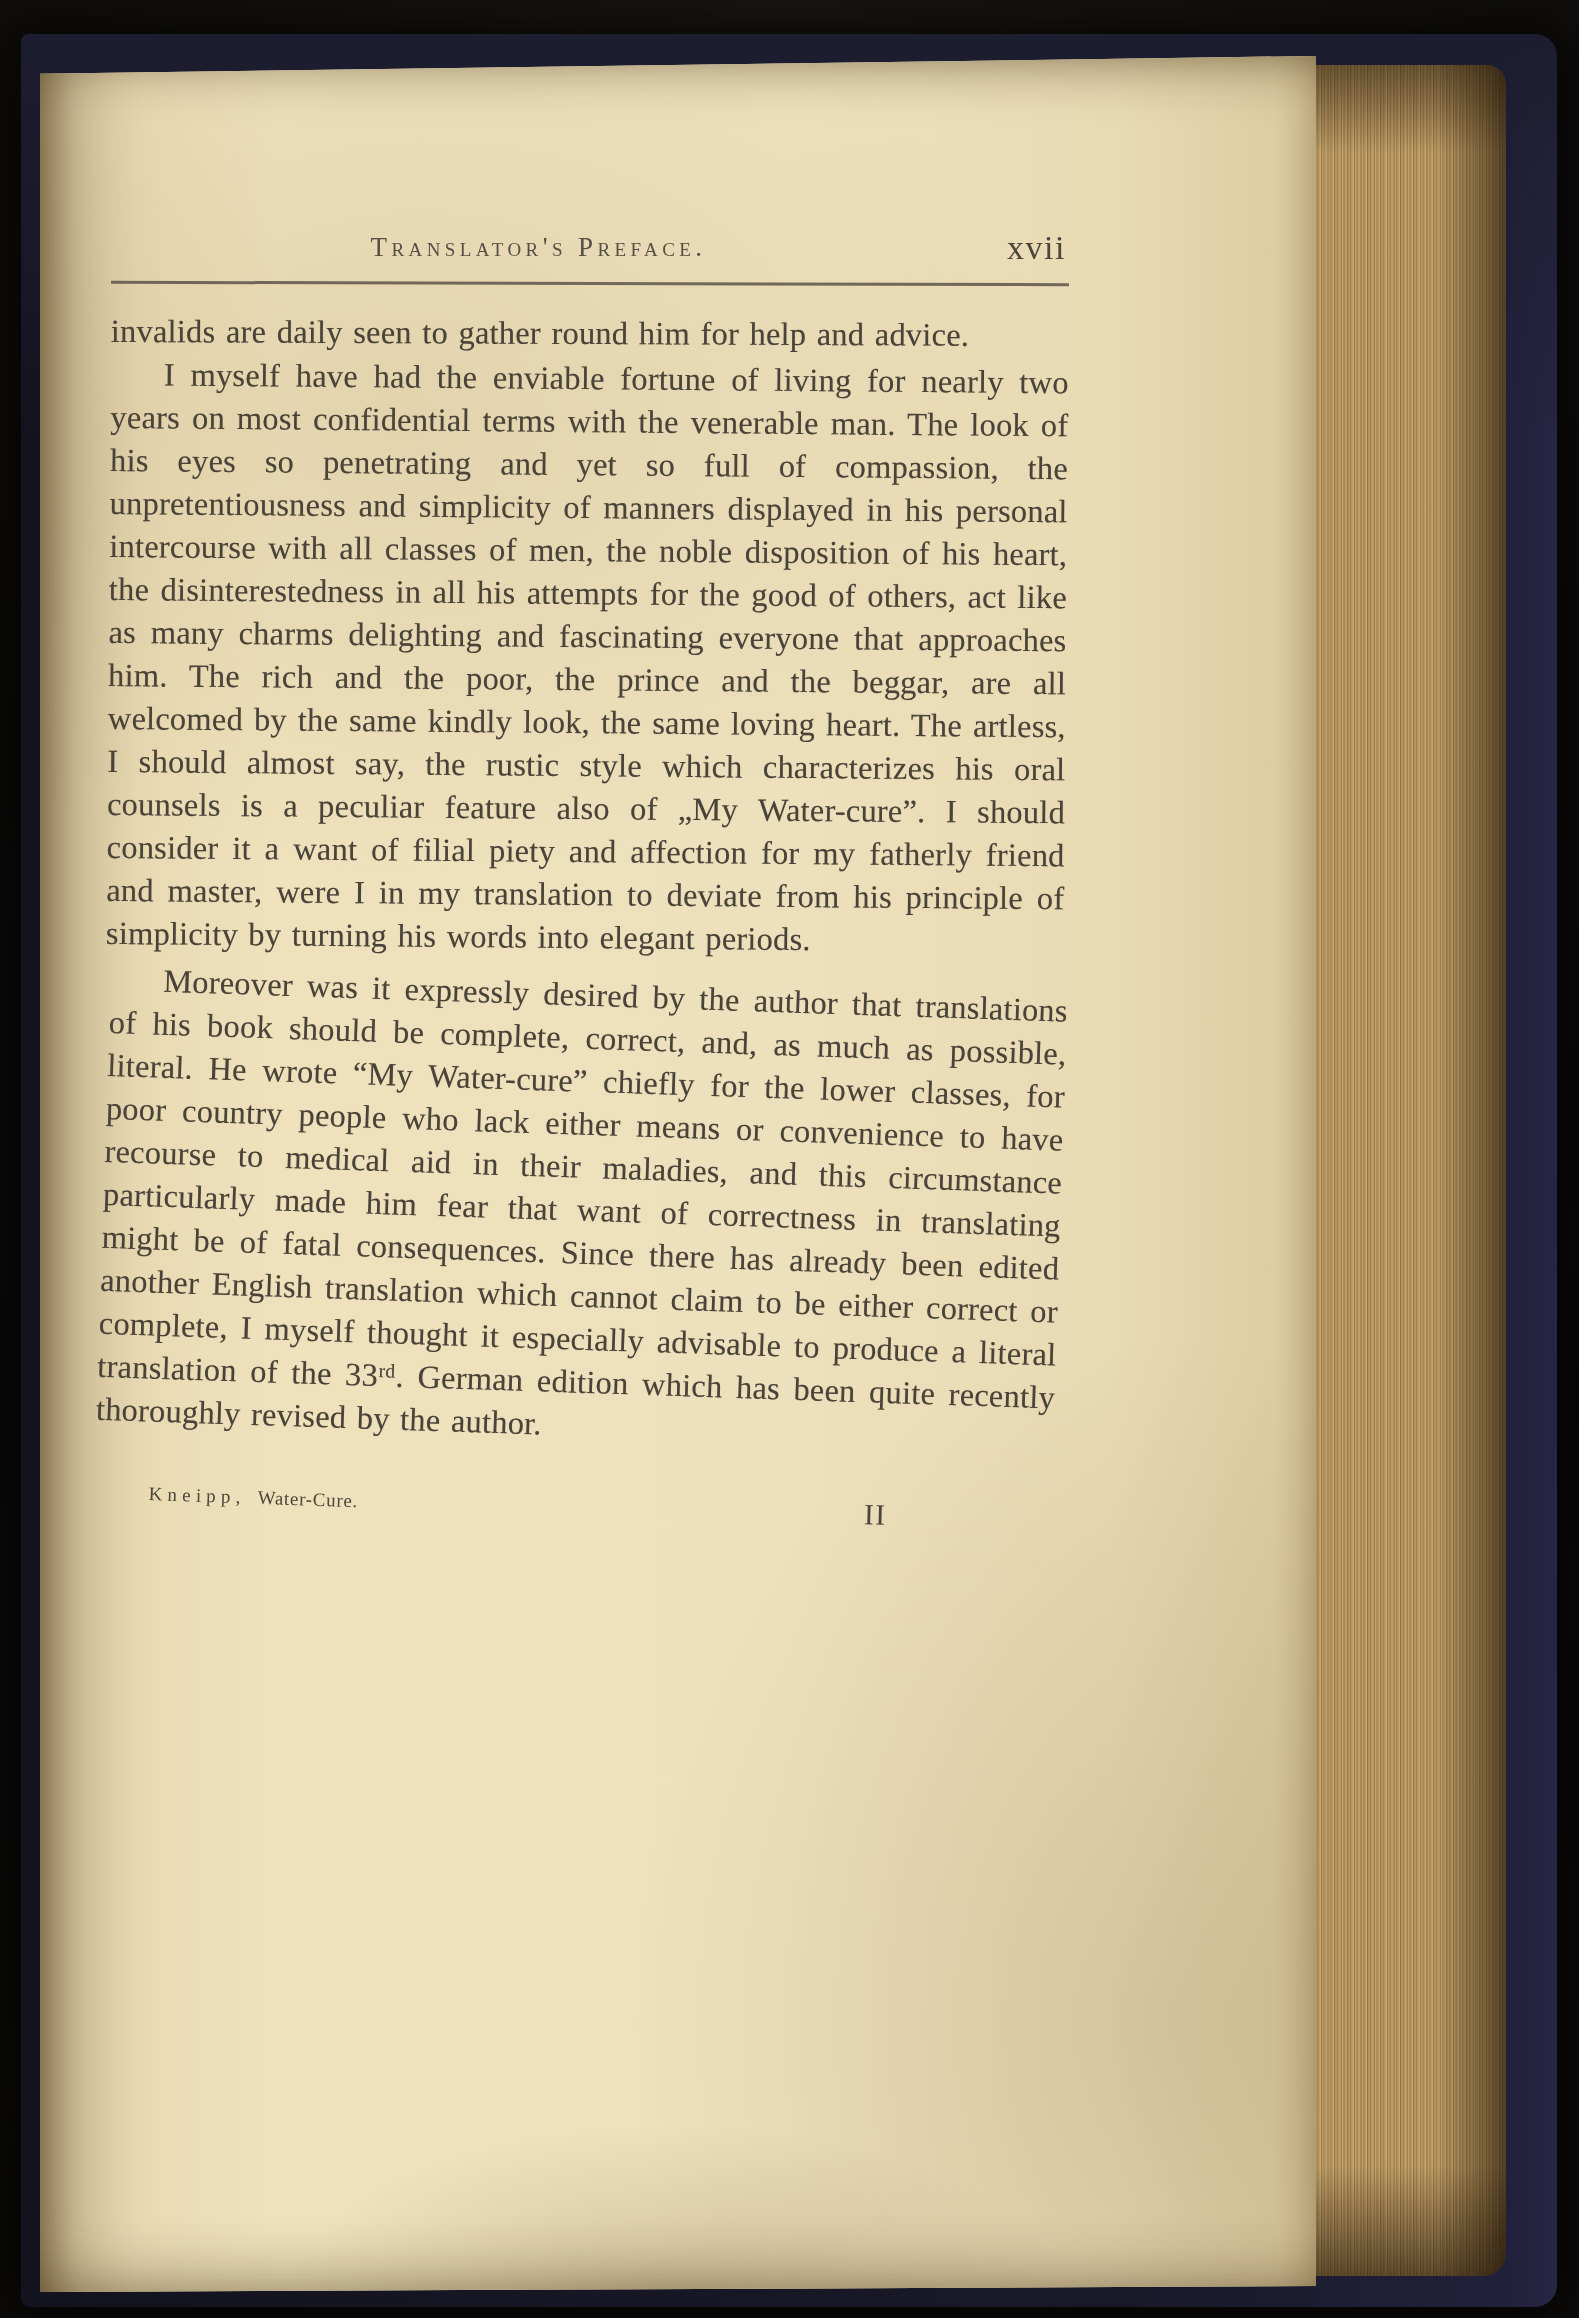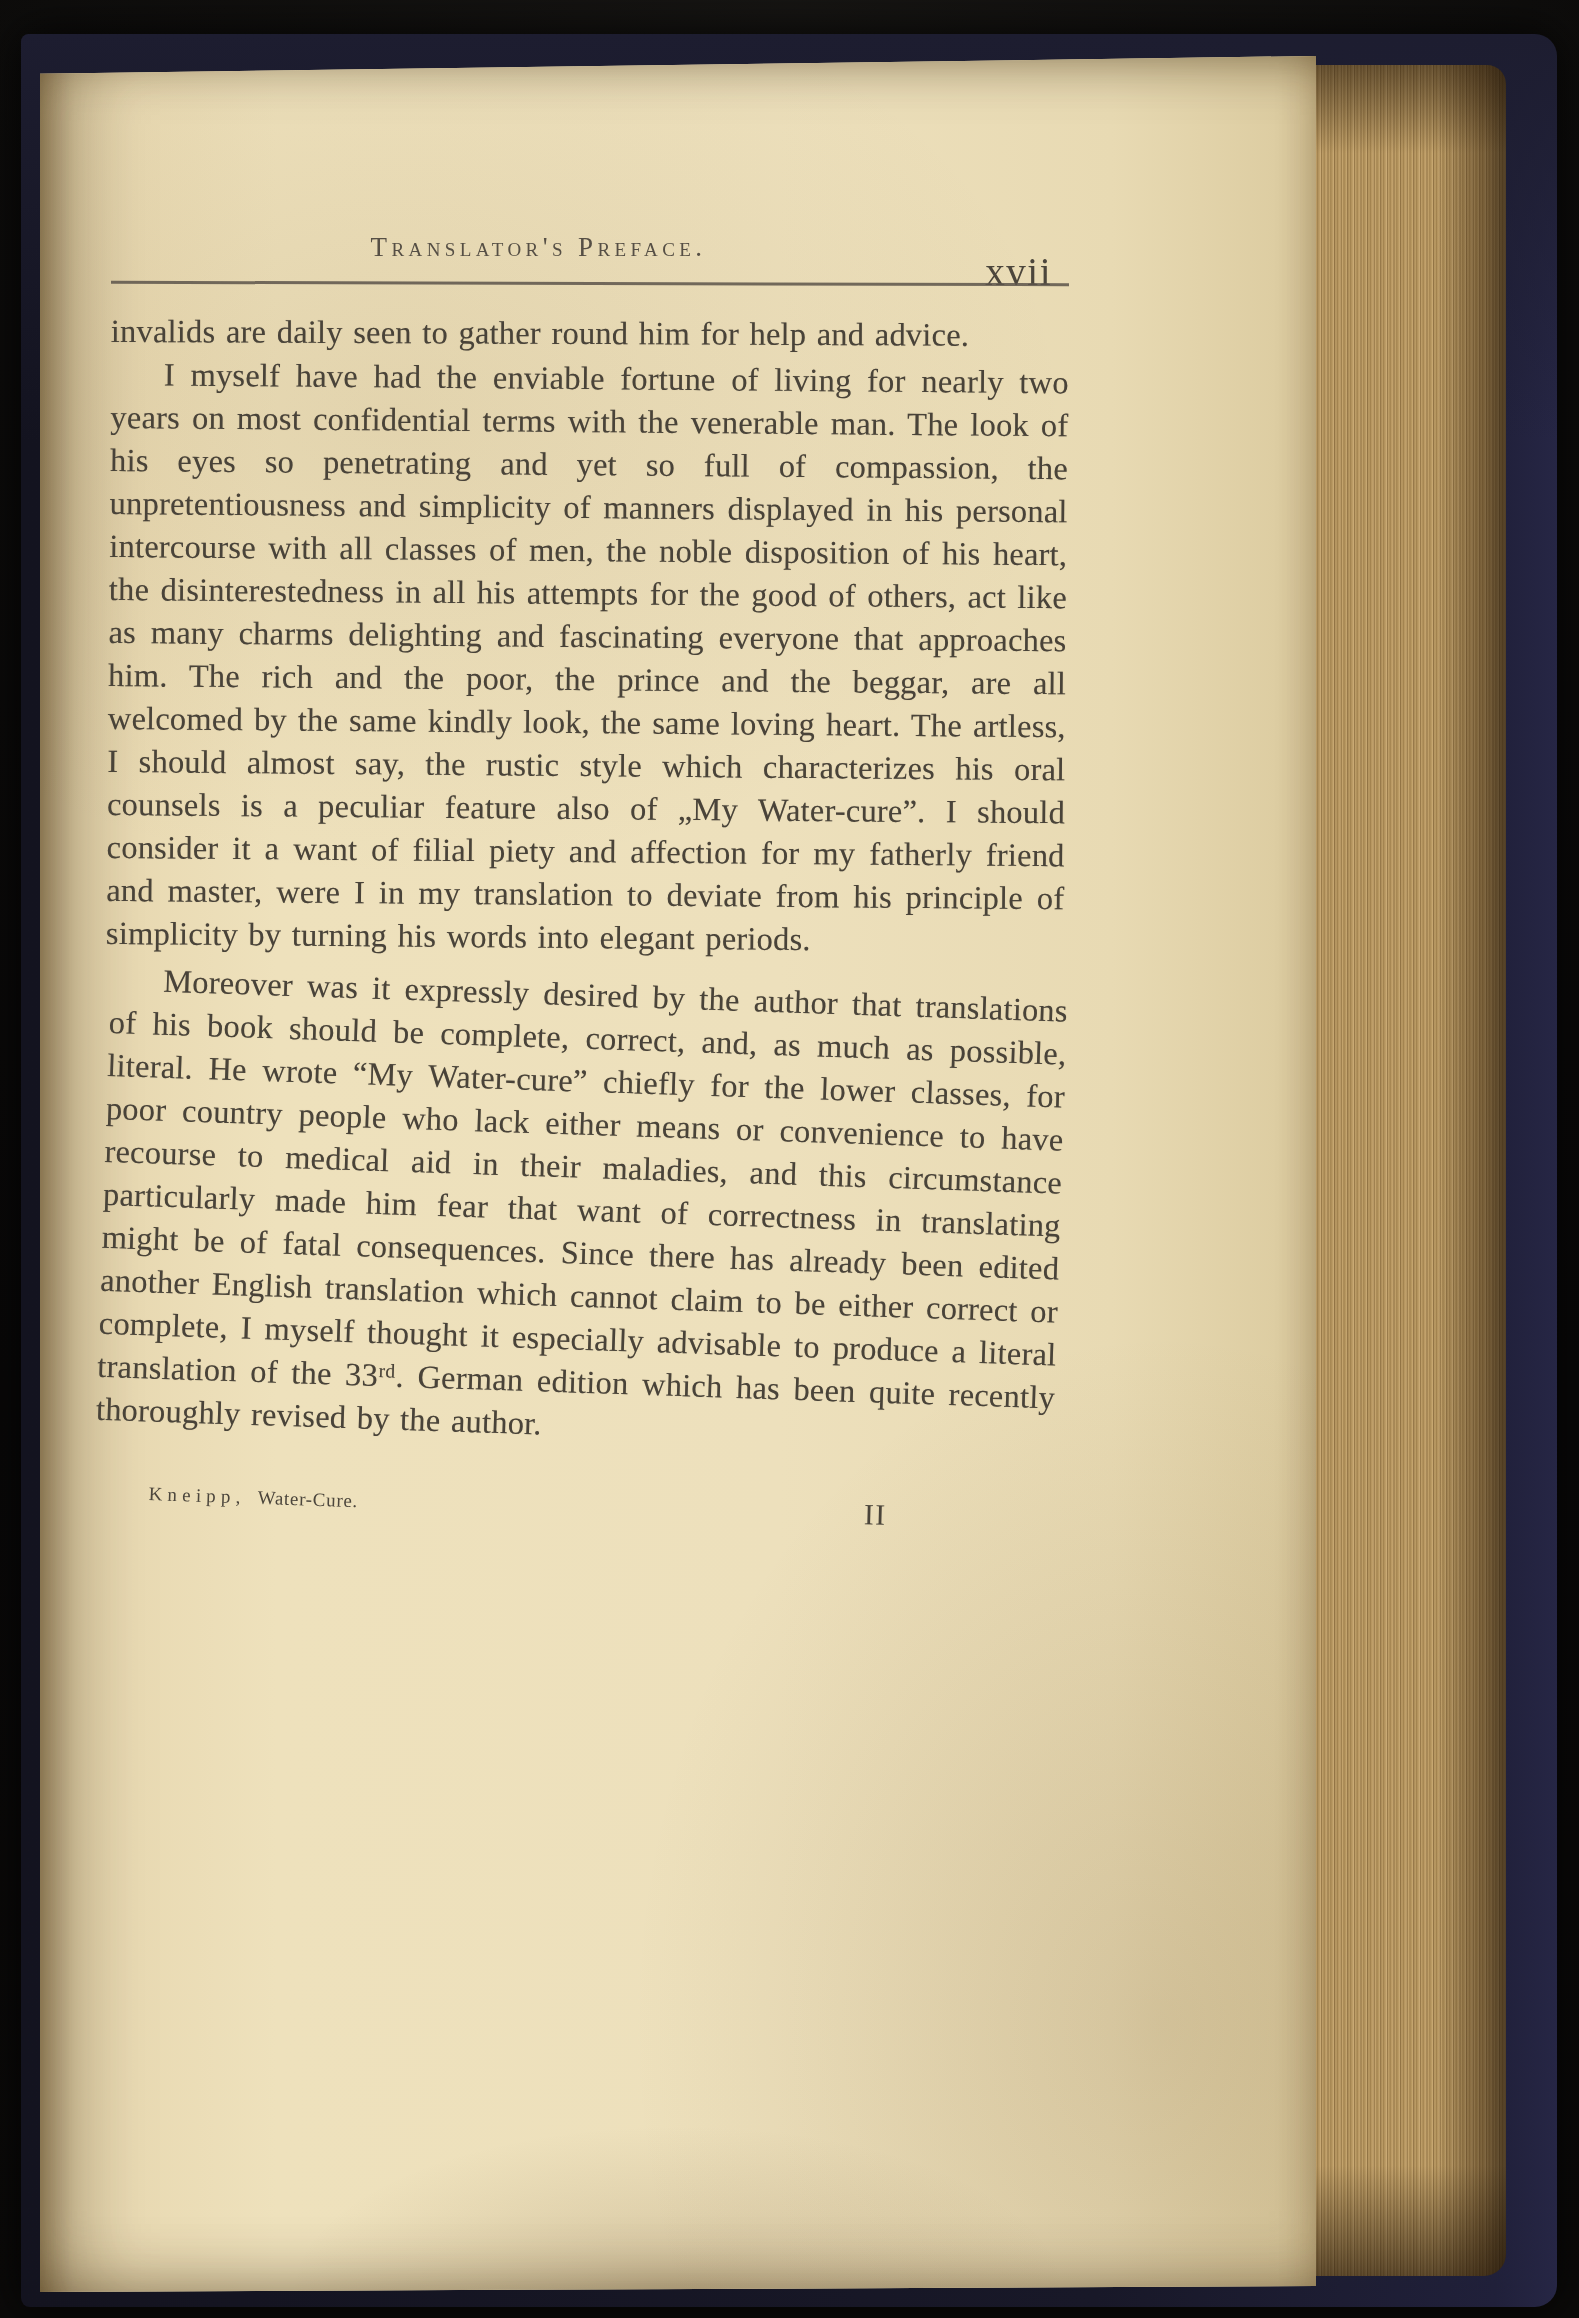--- a/index.html
+++ b/index.html
@@ -55,22 +55,22 @@
   }
   .running-head{
     position:relative;height:41px;
   }
   .head-title{
     position:absolute;left:0;right:103px;text-align:center;
     font-variant:small-caps;letter-spacing:4.4px;
     font-size:27px;color:#564f45;
   }
   .page-num{
-    position:absolute;right:17px;top:-3px;
-    font-size:39px;color:#4c463c;letter-spacing:1.5px;margin-top:20px;
+    position:absolute;right:3px;top:-3px;
+    font-size:34px;color:#4c463c;letter-spacing:1.5px;
   }
   .head-rule{
     border-bottom:3px solid #5c544a;
     margin-top:8.9px;margin-bottom:25px;
     transform:rotate(0.15deg);
     opacity:0.85;
   }
   .para{
     margin:0;
     font-size:32.5px;line-height:43px;

